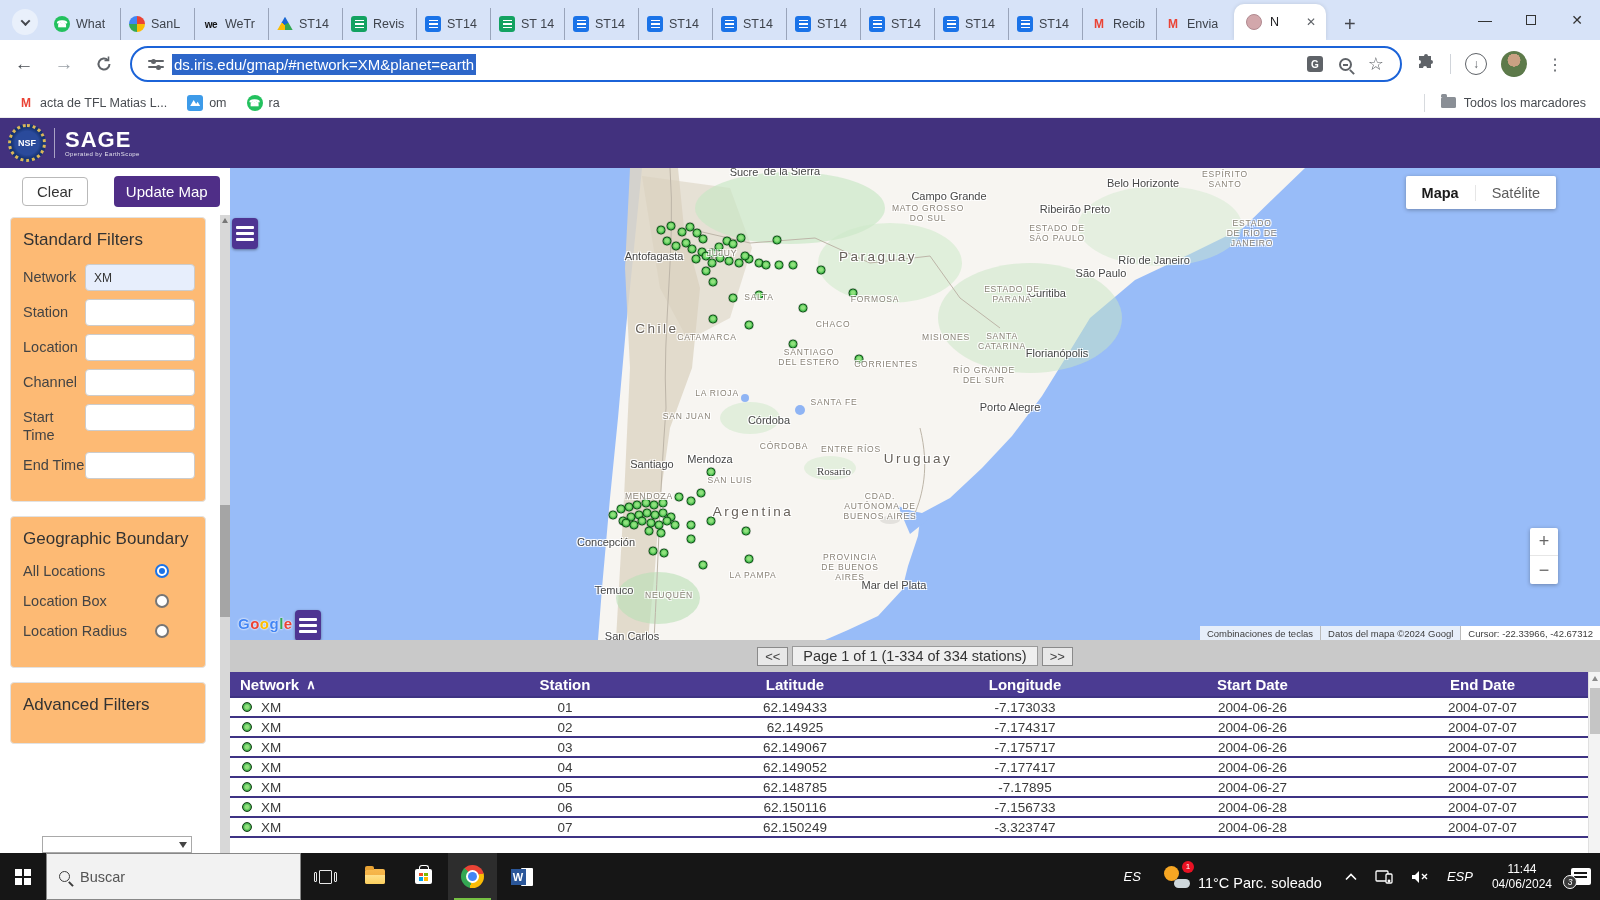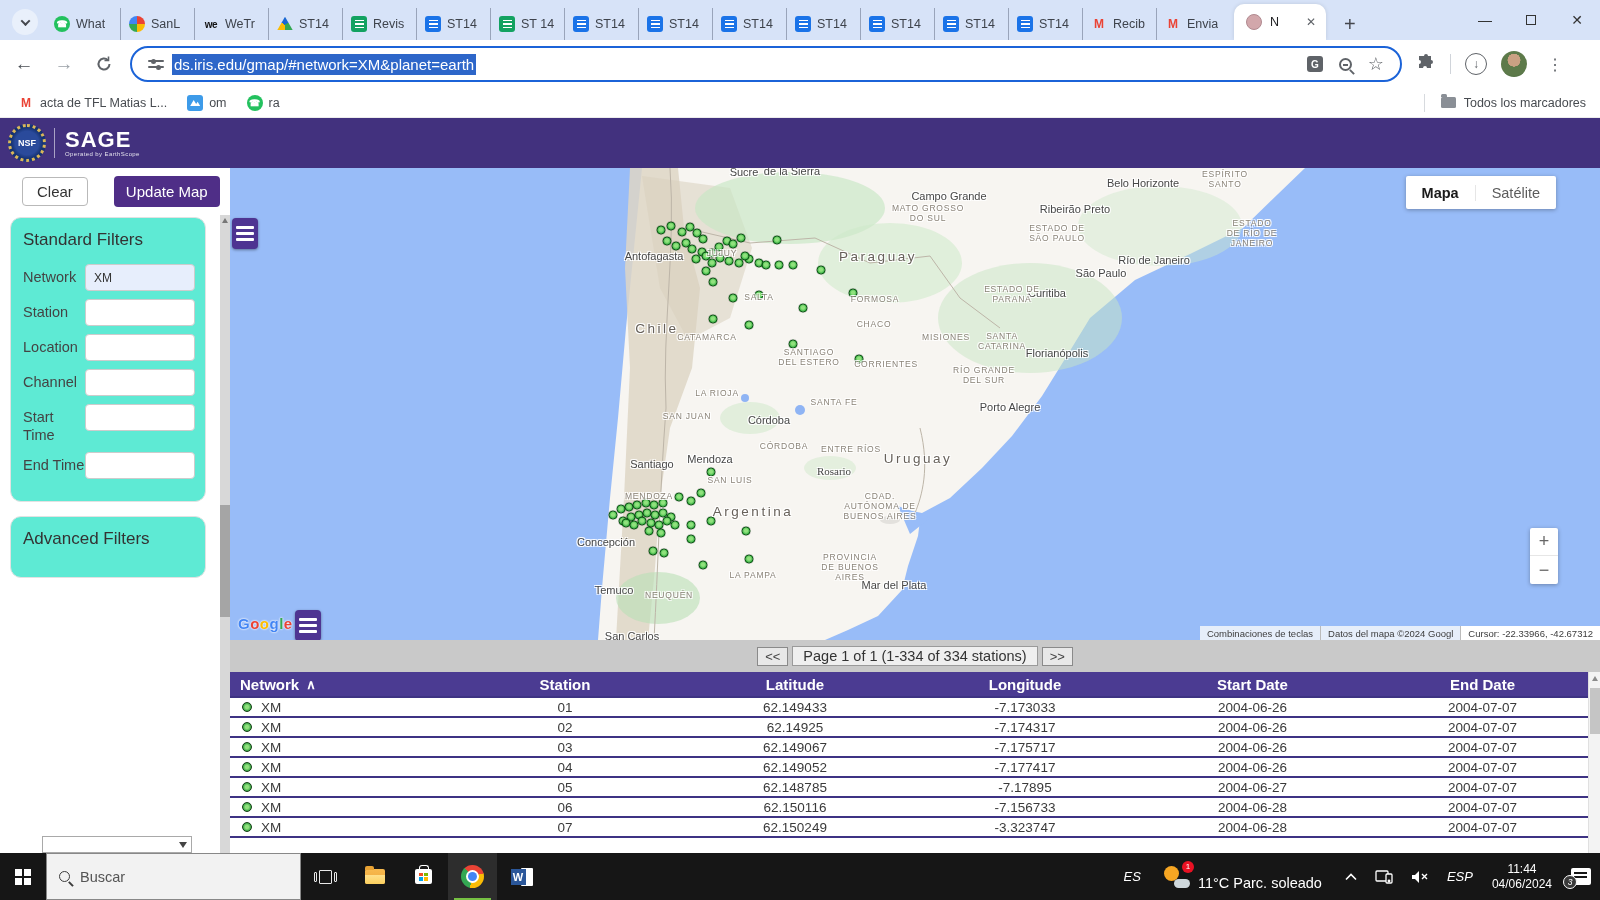--- a/index.html
+++ b/index.html
@@ -75,21 +75,21 @@
   .brand-divider { width:1px; height:30px; background:rgba(255,255,255,.55); margin:0 10px 0 8px; }
   .brand-text { color:#fff; }
   .brand-text .big { font-size:22px; font-weight:bold; letter-spacing:1px; line-height:22px; }
   .brand-text .sub { font-size:6px; opacity:.85; letter-spacing:.4px; }
 
   
   #sidebar { position:absolute; left:0; top:168px; width:230px; height:837px; background:#fff; }
   #sidebar-buttons { display:flex; align-items:center; gap:26px; padding:8px 0 10px 22px; }
   .btn-clear { background:#fff; border:1px solid #b9b9b9; border-radius:4px; padding:5px 14px; font-size:15px; color:#333; }
   .btn-update { background:#4f2e87; border:none; border-radius:4px; padding:7px 12px; font-size:15px; color:#fff; }
-  .panel { margin:0 24px 14px 10px; background:#5eead4; border:1px solid #e2e2e2; border-radius:11px; padding:12px 10px 14px 12px; }
+  .panel { margin:0 24px 14px 10px; background:#fdba74; border:1px solid #e2e2e2; border-radius:4px; padding:12px 10px 14px 12px; }
   .panel-title { font-size:17px; color:#333; margin-bottom:14px; }
   .frow { display:flex; align-items:flex-start; margin-bottom:8px; }
   .flabel { width:64px; font-size:14.5px; color:#444; padding-top:4px; line-height:18px; }
   .finput { width:110px; height:27px; border:1px solid #ccc; border-radius:4px; background:#fff; font-size:12px; color:#333; padding:0 8px; }
   .finput.filled { background:#e7eefc; }
   .grow { display:flex; align-items:center; justify-content:space-between; margin:0 26px 14px 0; }
   .glabel { font-size:14.5px; color:#444; }
   .radio { width:14px; height:14px; border-radius:50%; border:2px solid #767676; background:#fff; flex:none; }
   .radio.sel { border-color:#1a73e8; position:relative; }
   .radio.sel::after { content:""; position:absolute; left:2px; top:2px; width:6px; height:6px; border-radius:50%; background:#1a73e8; }
@@ -376,20 +376,37 @@
             <label class="flabel">Channel</label>
             <input class="finput" style="">
           </div>
           <div class="frow">
             <label class="flabel">Start Time</label>
             <input class="finput" style="">
           </div>
           <div class="frow">
             <label class="flabel">End Time</label>
             <input class="finput" style="">
+          </div>
+        </div>
+    </div>
+    <div class="panel">
+      <div class="panel-title">Geographic Boundary</div>
+      <div>
+          <div class="grow">
+            <span class="glabel">All Locations</span>
+            <span class="radio sel"></span>
+          </div>
+          <div class="grow">
+            <span class="glabel">Location Box</span>
+            <span class="radio"></span>
+          </div>
+          <div class="grow">
+            <span class="glabel">Location Radius</span>
+            <span class="radio"></span>
           </div>
         </div>
     </div>
     <div class="panel">
       <div class="panel-title">Advanced Filters</div>
     </div>
     <div id="side-scroll">
         <i class="arrow-up"></i>
         <i class="thumb"></i>
       </div>
@@ -516,21 +533,21 @@
         <span class="mlabel city" style="left: 817px; top: 125px;">Curitiba</span>
         <span class="mlabel region" style="left: 782px; top: 127px;">ESTADO DE
 PARANÁ</span>
         <span class="mlabel country" style="left: 648px; top: 89px;">Paraguay</span>
         <span class="mlabel city" style="left: 424px; top: 88px;">Antofagasta</span>
         <span class="mlabel region" style="left: 492px; top: 86px;">JUJUY</span>
         <span class="mlabel region" style="left: 529px; top: 130px;">SALTA</span>
         <span class="mlabel region" style="left: 645px; top: 132px;">FORMOSA</span>
         <span class="mlabel country" style="left: 427px; top: 161px;">Chile</span>
         <span class="mlabel region" style="left: 477px; top: 170px;">CATAMARCA</span>
-        <span class="mlabel region" style="left: 644px; top: 157px;">CHACO</span>
+        <span class="mlabel region" style="left: 603px; top: 157px;">CHACO</span>
         <span class="mlabel region" style="left: 579px; top: 190px;">SANTIAGO
 DEL ESTERO</span>
         <span class="mlabel region" style="left: 716px; top: 170px;">MISIONES</span>
         <span class="mlabel region" style="left: 772px; top: 174px;">SANTA
 CATARINA</span>
         <span class="mlabel city" style="left: 827px; top: 185px;">Florianópolis</span>
         <span class="mlabel region" style="left: 656px; top: 197px;">CORRIENTES</span>
         <span class="mlabel region" style="left: 754px; top: 208px;">RÍO GRANDE
 DEL SUR</span>
         <span class="mlabel city" style="left: 780px; top: 239px;">Porto Alegre</span>

